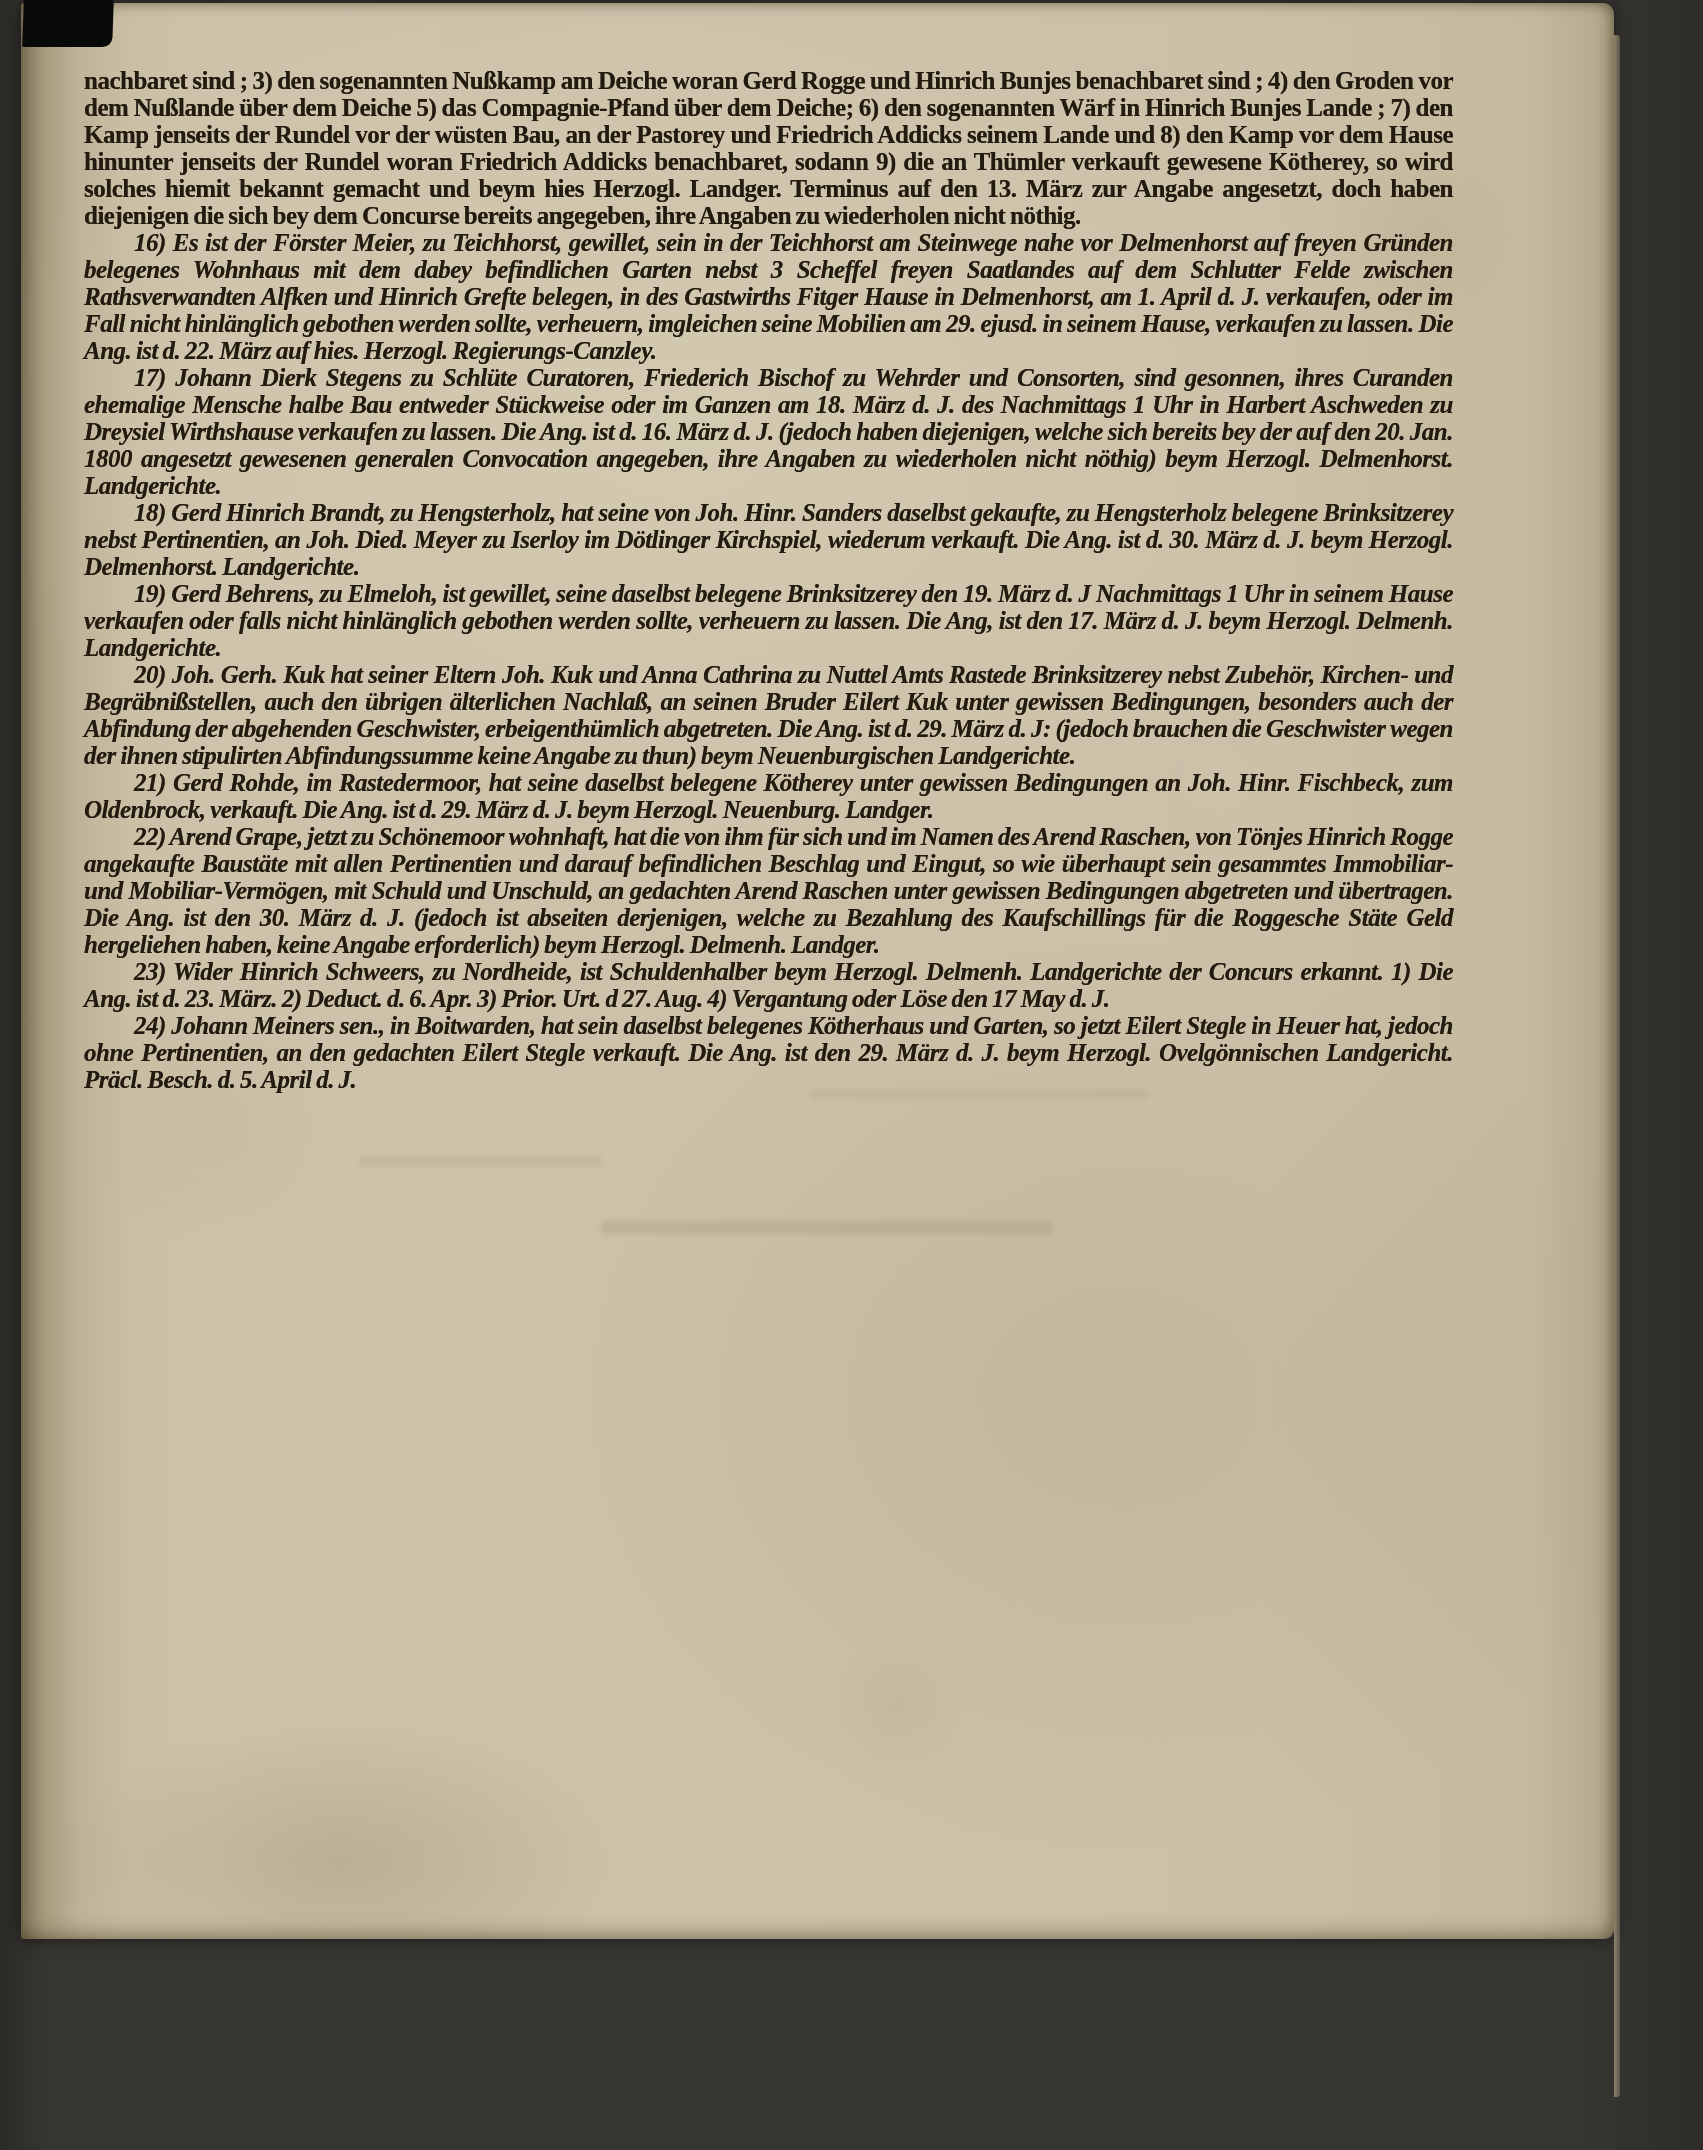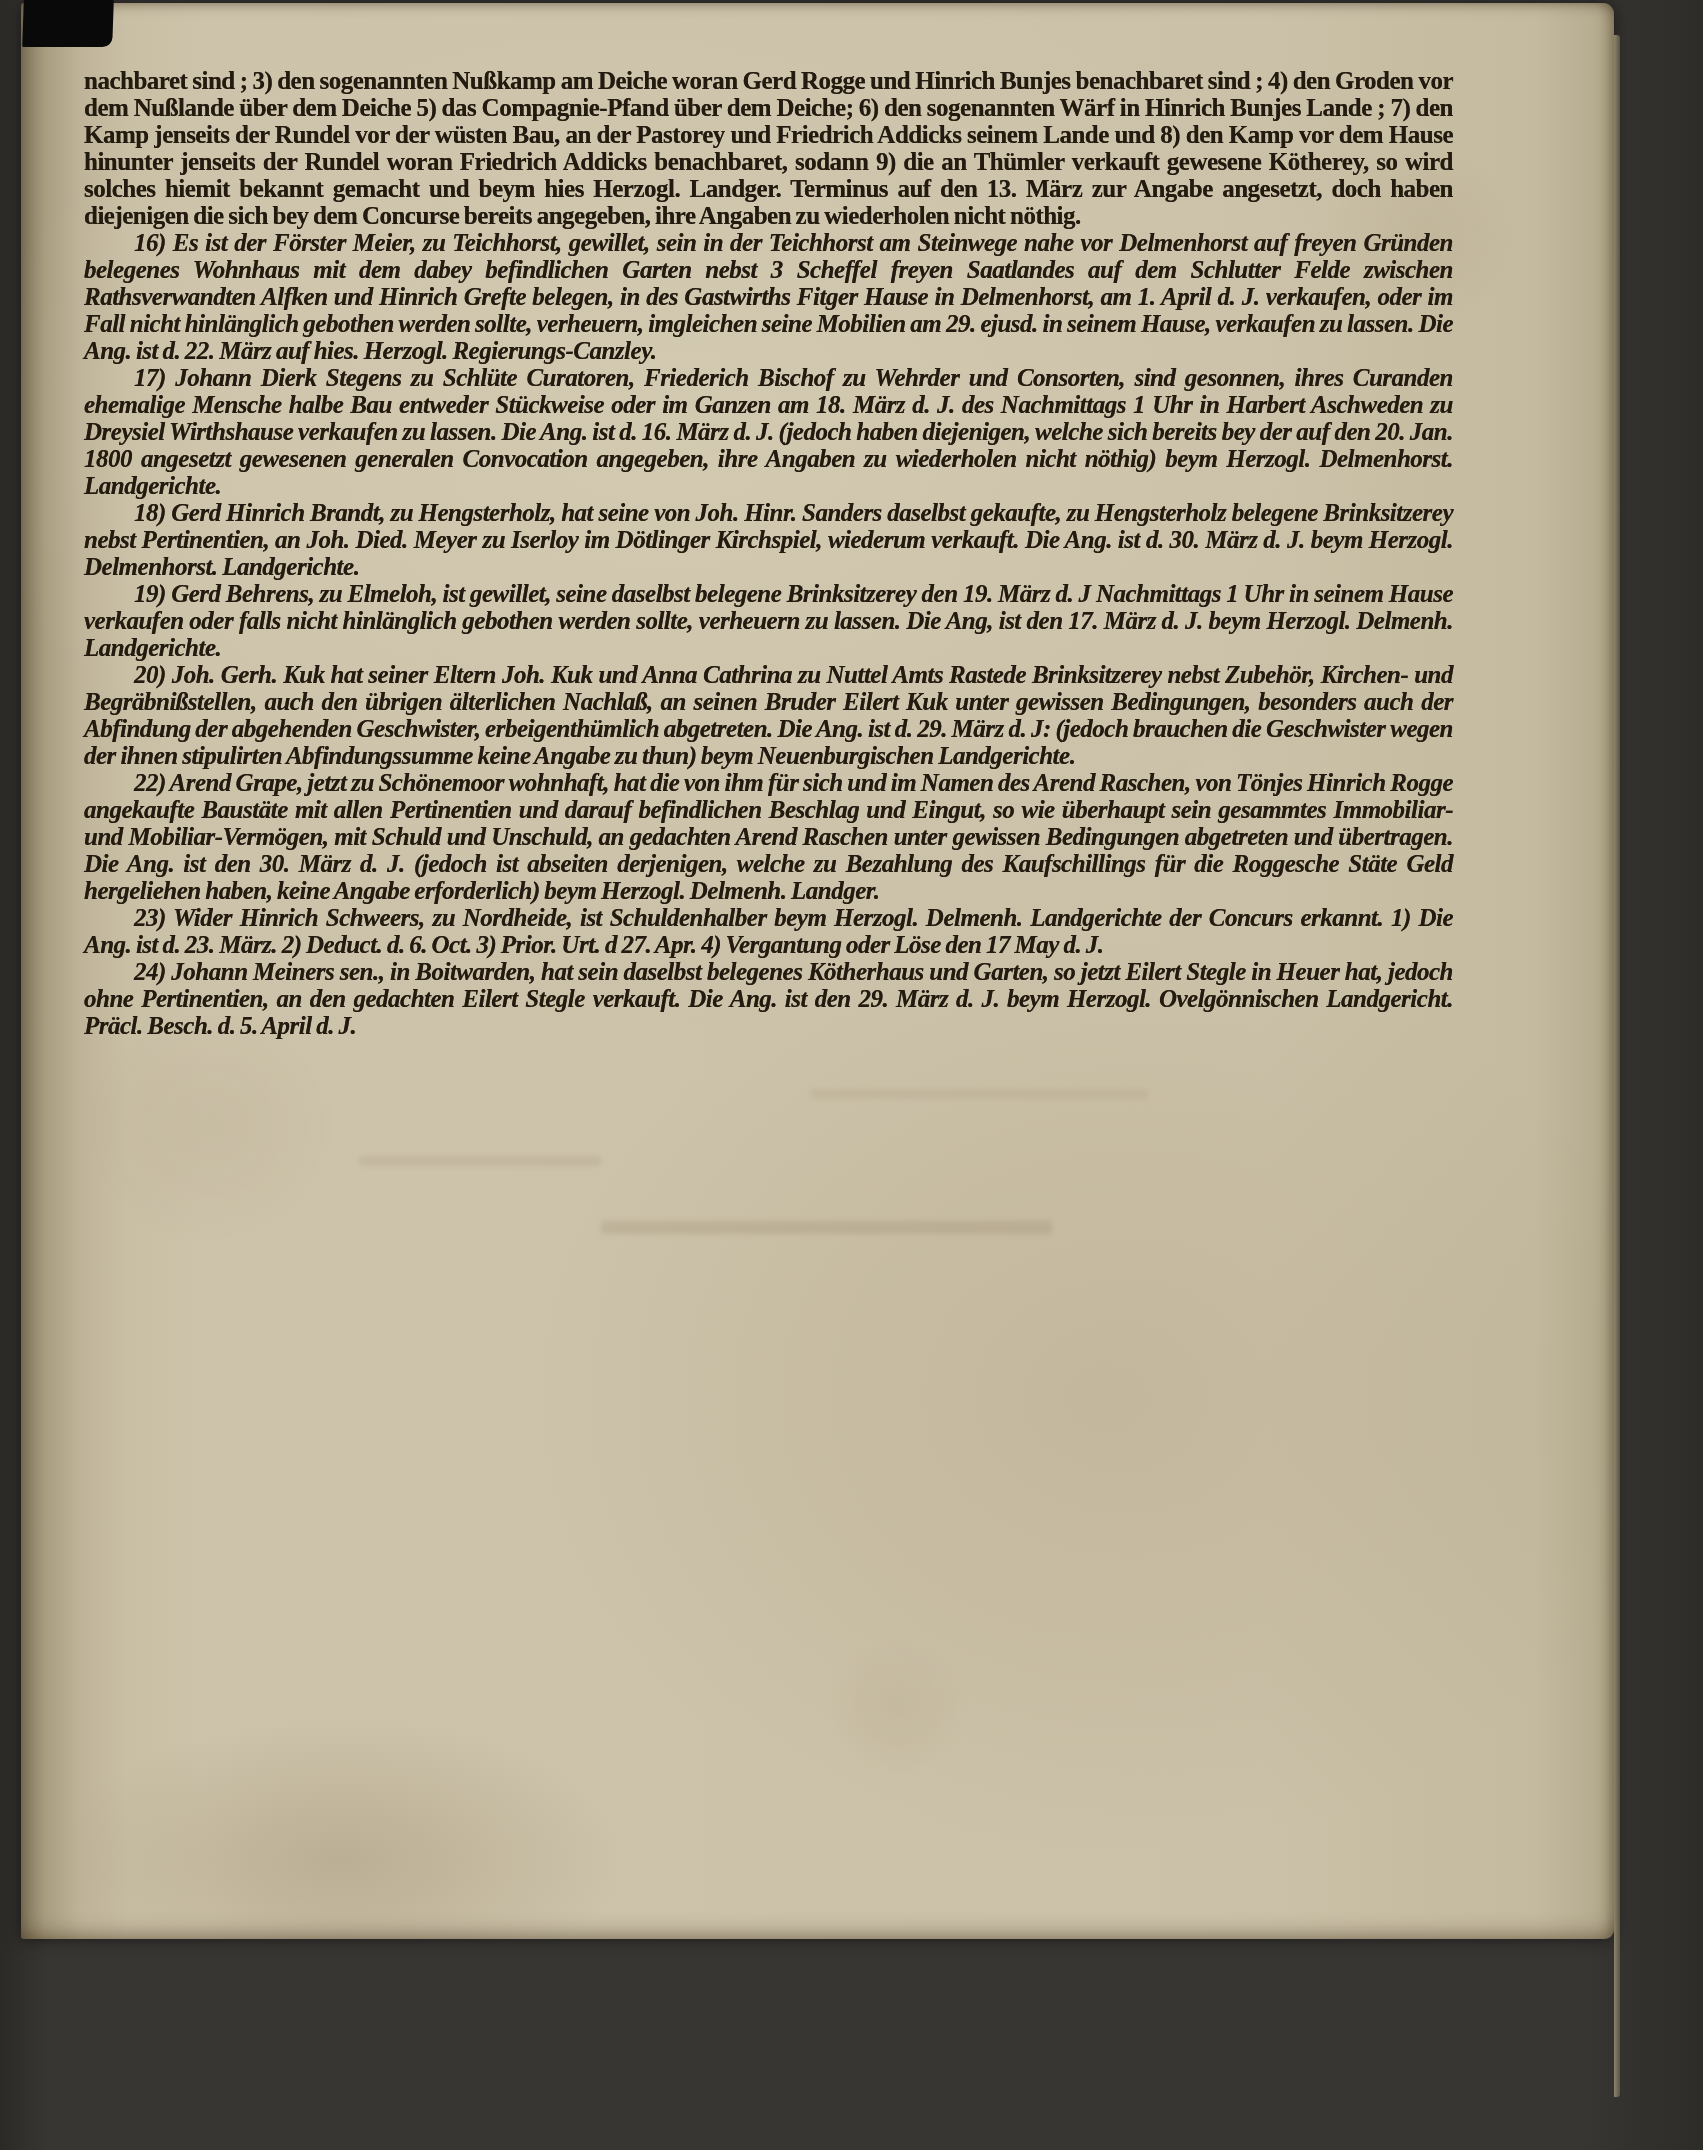--- a/index.html
+++ b/index.html
@@ -76,22 +76,23 @@
 <div class="page">
   <div class="grain"></div>
   <div class="corner-mark"></div>
   <div class="text-block">
       <p class="para">nachbaret sind ; 3) den sogenannten Nußkamp am Deiche woran Gerd Rogge und Hinrich Bunjes benachbaret sind ; 4) den Groden vor dem Nußlande über dem Deiche 5) das Compagnie-Pfand über dem Deiche; 6) den sogenannten Wärf in Hinrich Bunjes Lande ; 7) den Kamp jenseits der Rundel vor der wüsten Bau, an der Pastorey und Friedrich Addicks seinem Lande und 8) den Kamp vor dem Hause hinunter jenseits der Rundel woran Friedrich Addicks benachbaret, sodann 9) die an Thümler verkauft gewesene Kötherey, so wird solches hiemit bekannt gemacht und beym hies Herzogl. Landger. Terminus auf den 13. März zur Angabe angesetzt, doch haben diejenigen die sich bey dem Concurse bereits angegeben, ihre Angaben zu wiederholen nicht nöthig.</p>
       <p class="para indent">16) Es ist der Förster Meier, zu Teichhorst, gewillet, sein in der Teichhorst am Steinwege nahe vor Delmenhorst auf freyen Gründen belegenes Wohnhaus mit dem dabey befindlichen Garten nebst 3 Scheffel freyen Saatlandes auf dem Schlutter Felde zwischen Rathsverwandten Alfken und Hinrich Grefte belegen, in des Gastwirths Fitger Hause in Delmenhorst, am 1. April d. J. verkaufen, oder im Fall nicht hinlänglich gebothen werden sollte, verheuern, imgleichen seine Mobilien am 29. ejusd. in seinem Hause, verkaufen zu lassen. Die Ang. ist d. 22. März auf hies. Herzogl. Regierungs-Canzley.</p>
       <p class="para indent">17) Johann Dierk Stegens zu Schlüte Curatoren, Friederich Bischof zu Wehrder und Consorten, sind gesonnen, ihres Curanden ehemalige Mensche halbe Bau entweder Stückweise oder im Ganzen am 18. März d. J. des Nachmittags 1 Uhr in Harbert Aschweden zu Dreysiel Wirthshause verkaufen zu lassen. Die Ang. ist d. 16. März d. J. (jedoch haben diejenigen, welche sich bereits bey der auf den 20. Jan. 1800 angesetzt gewesenen generalen Convocation angegeben, ihre Angaben zu wiederholen nicht nöthig) beym Herzogl. Delmenhorst. Landgerichte.</p>
       <p class="para indent">18) Gerd Hinrich Brandt, zu Hengsterholz, hat seine von Joh. Hinr. Sanders daselbst gekaufte, zu Hengsterholz belegene Brinksitzerey nebst Pertinentien, an Joh. Died. Meyer zu Iserloy im Dötlinger Kirchspiel, wiederum verkauft. Die Ang. ist d. 30. März d. J. beym Herzogl. Delmenhorst. Landgerichte.</p>
       <p class="para indent">19) Gerd Behrens, zu Elmeloh, ist gewillet, seine daselbst belegene Brinksitzerey den 19. März d. J Nachmittags 1 Uhr in seinem Hause verkaufen oder falls nicht hinlänglich gebothen werden sollte, verheuern zu lassen. Die Ang, ist den 17. März d. J. beym Herzogl. Delmenh. Landgerichte.</p>
       <p class="para indent">20) Joh. Gerh. Kuk hat seiner Eltern Joh. Kuk und Anna Cathrina zu Nuttel Amts Rastede Brinksitzerey nebst Zubehör, Kirchen- und Begräbnißstellen, auch den übrigen älterlichen Nachlaß, an seinen Bruder Eilert Kuk unter gewissen Bedingungen, besonders auch der Abfindung der abgehenden Geschwister, erbeigenthümlich abgetreten. Die Ang. ist d. 29. März d. J: (jedoch brauchen die Geschwister wegen der ihnen stipulirten Abfindungssumme keine Angabe zu thun) beym Neuenburgischen Landgerichte.</p>
+      <p class="para indent">21) Gerd Rohde, im Rastedermoor, hat seine daselbst belegene Kötherey unter gewissen Bedingungen an Joh. Hinr. Fischbeck, zum Oldenbrock, verkauft. Die Ang. ist d. 29. März d. J. beym Herzogl. Neuenburg. Landger.</p>
       <p class="para indent">22) Arend Grape, jetzt zu Schönemoor wohnhaft, hat die von ihm für sich und im Namen des Arend Raschen, von Tönjes Hinrich Rogge angekaufte Baustäte mit allen Pertinentien und darauf befindlichen Beschlag und Eingut, so wie überhaupt sein gesammtes Immobiliar- und Mobiliar-Vermögen, mit Schuld und Unschuld, an gedachten Arend Raschen unter gewissen Bedingungen abgetreten und übertragen. Die Ang. ist den 30. März d. J. (jedoch ist abseiten derjenigen, welche zu Bezahlung des Kaufschillings für die Roggesche Stäte Geld hergeliehen haben, keine Angabe erforderlich) beym Herzogl. Delmenh. Landger.</p>
-      <p class="para indent">23) Wider Hinrich Schweers, zu Nordheide, ist Schuldenhalber beym Herzogl. Delmenh. Landgerichte der Concurs erkannt. 1) Die Ang. ist d. 23. März. 2) Deduct. d. 6. Oct. 3) Prior. Urt. d 27. Apr. 4) Vergantung oder Löse den 17 May d. J.</p>
+      <p class="para indent">23) Wider Hinrich Schweers, zu Nordheide, ist Schuldenhalber beym Herzogl. Delmenh. Landgerichte der Concurs erkannt. 1) Die Ang. ist d. 23. März. 2) Deduct. d. 6. Apr. 3) Prior. Urt. d 27. Aug. 4) Vergantung oder Löse den 17 May d. J.</p>
       <p class="para indent">24) Johann Meiners sen., in Boitwarden, hat sein daselbst belegenes Kötherhaus und Garten, so jetzt Eilert Stegle in Heuer hat, jedoch ohne Pertinentien, an den gedachten Eilert Stegle verkauft. Die Ang. ist den 29. März d. J. beym Herzogl. Ovelgönnischen Landgericht. Präcl. Besch. d. 5. April d. J.</p>
     </div>
   <div class="smudge s1"></div>
   <div class="smudge s2"></div>
   <div class="smudge s3"></div>
   <div class="fore-edge"></div>
 </div>
 
 
 </body></html>

